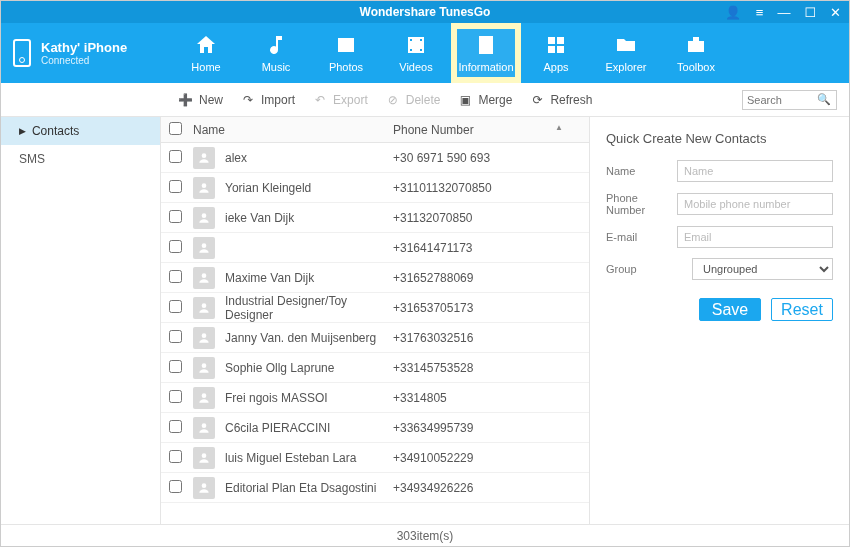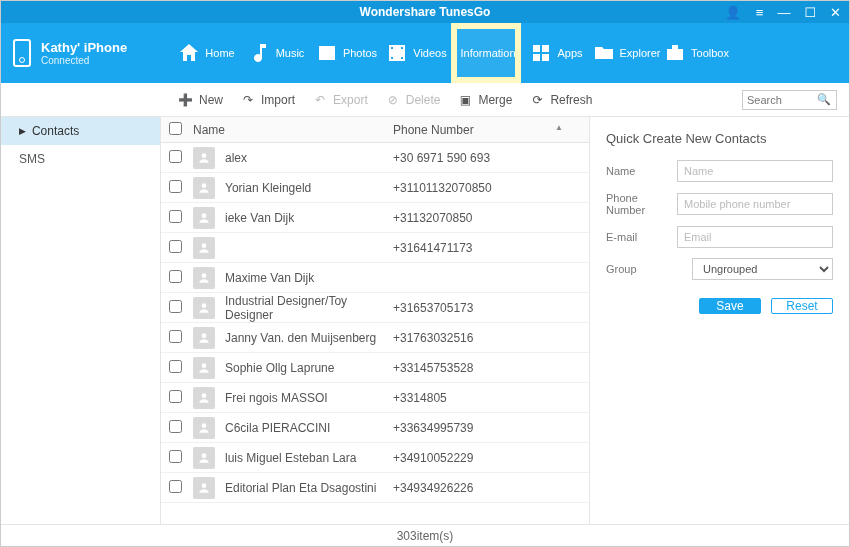--- a/index.html
+++ b/index.html
@@ -8,21 +8,21 @@
 .titlebar .title{font-size:12px;font-weight:bold}
 .titlebar .winctrls{position:absolute;right:8px;top:0;height:22px;display:flex;align-items:center;gap:14px}
 .titlebar .winctrls span{cursor:pointer;font-size:13px;line-height:1}
 .header{height:60px;background:#1ba7ef;display:flex;align-items:center}
 .device{width:160px;display:flex;align-items:center;padding:0 12px;color:#fff;gap:10px}
 .device .phone-icon{width:18px;height:28px;border:2px solid #fff;border-radius:3px;position:relative}
 .device .phone-icon:after{content:"";position:absolute;bottom:2px;left:50%;transform:translateX(-50%);width:4px;height:4px;border:1px solid #fff;border-radius:50%}
 .device .dname{font-size:13px;font-weight:bold}
 .device .dstatus{font-size:10px;opacity:.85}
 .navs{display:flex;flex:1;justify-content:flex-start;padding-left:10px}
-.nav-item{width:70px;display:flex;flex-direction:row;align-items:center;justify-content:center;color:#fff;gap:4px;height:60px;cursor:pointer}
+.nav-item{width:70px;display:flex;flex-direction:column;align-items:center;justify-content:center;color:#fff;gap:4px;height:60px;cursor:pointer}
 .nav-item.active{border:6px solid #fef9c3;background:rgba(255,255,255,.08)}
 .nav-item .ni-label{font-size:11px}
 .nav-item svg{width:24px;height:24px;fill:#fff}
 .toolbar{height:34px;border-bottom:1px solid #e5e5e5;display:flex;align-items:center;padding:0 12px;gap:18px}
 .tb-btn{display:flex;align-items:center;gap:6px;color:#555;cursor:pointer}
 .tb-btn.disabled{color:#bbb;cursor:default}
 .tb-btn .ic{width:14px;height:14px;display:inline-flex;align-items:center;justify-content:center}
 .search{margin-left:auto;width:95px;height:20px;border:1px solid #ccc;display:flex;align-items:center;padding:4px 4px;color:#aaa}
 .search input{border:none;outline:none;width:70px;font-size:11px;color:#555}
 .body{display:flex;height:calc(100% - 22px - 60px - 34px - 22px)}
@@ -45,21 +45,21 @@
 .row .avatar svg{width:14px;height:14px;fill:#fff}
 .row .cname{width:168px}
 .row .cphone{flex:1}
 .rightpane{width:260px;border-left:1px solid #e5e5e5;padding:14px 16px;color:#555}
 .rightpane h3{font-size:13px;font-weight:normal;margin-bottom:14px}
 .frow{display:flex;align-items:center;margin-bottom:10px}
 .frow label{width:86px;font-size:11px;color:#777}
 .frow input,.frow select{flex:1;height:22px;border:1px solid #ccc;padding:0 6px;font-size:11px;color:#555;background:#fff}
 .frow input::placeholder{color:#bbb}
 .btns{display:flex;gap:10px;justify-content:flex-end;margin-top:18px}
-.btn{width:62px;height:16px;border:1px solid #1ba7ef;border-radius:2px;display:flex;align-items:center;justify-content:center;cursor:pointer;font-size:12px}
+.btn{width:62px;height:23px;border:1px solid #1ba7ef;border-radius:2px;display:flex;align-items:center;justify-content:center;cursor:pointer;font-size:16px}
 .btn.primary{background:#1ba7ef;color:#fff}
 .btn.secondary{background:#fff;color:#1ba7ef}
 .statusbar{height:22px;border-top:1px solid #e5e5e5;display:flex;align-items:center;justify-content:center;color:#666;font-size:11px;position:absolute;bottom:0;left:0;right:0;background:#fff}
 .rows::-webkit-scrollbar{width:10px}
 .rows::-webkit-scrollbar-thumb{background:#ccc}
 </style>
 </head>
 <body>
 
 <div class="titlebar">
@@ -230,20 +230,21 @@
           </div>
           <div class="row">
             <div class="chk"><input type="checkbox" style=""></div>
             <div class="avatar">
               <svg viewBox="0 0 24 24">
                 <circle cx="12" cy="8" r="4"></circle>
                 <path d="M4 20c0-4 4-6 8-6s8 2 8 6z"></path>
               </svg>
             </div>
             <div class="cname">Maxime Van Dijk</div>
+            <div class="cphone">+31652788069</div>
           </div>
           <div class="row">
             <div class="chk"><input type="checkbox" style=""></div>
             <div class="avatar">
               <svg viewBox="0 0 24 24">
                 <circle cx="12" cy="8" r="4"></circle>
                 <path d="M4 20c0-4 4-6 8-6s8 2 8 6z"></path>
               </svg>
             </div>
             <div class="cname">Industrial Designer/Toy Designer</div>

